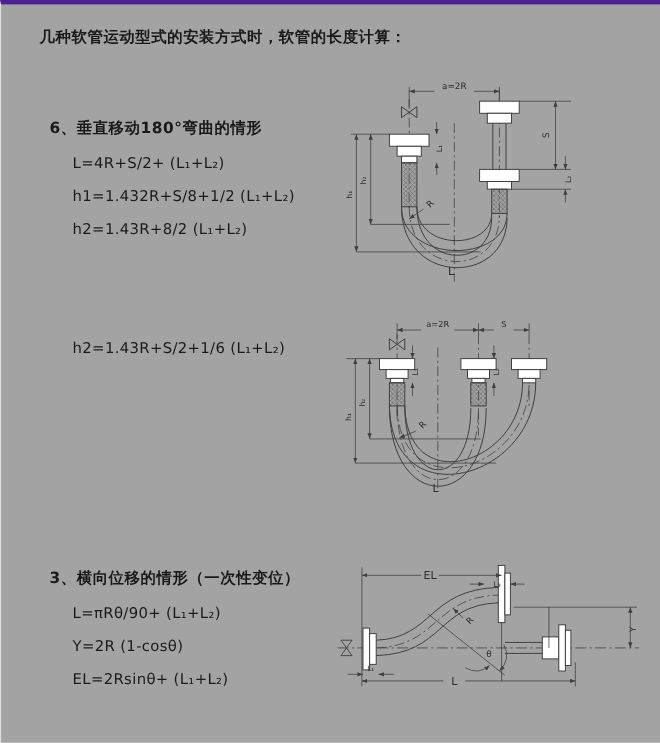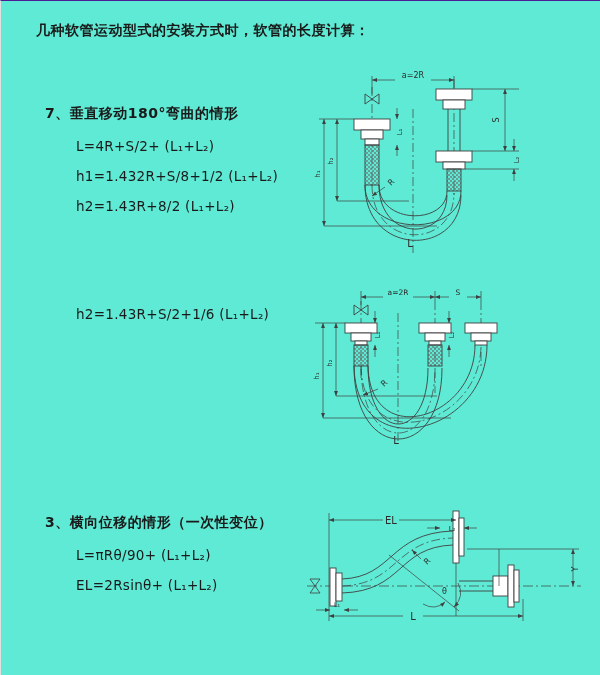--- a/index.html
+++ b/index.html
@@ -1,60 +1,61 @@
 <!DOCTYPE html>
 <html><head>
 <meta charset="utf-8">
 <style>
   html,body{margin:0;padding:0;}
   body{
     width:600px;height:675px;background:#ffffff;position:relative;overflow:hidden;
     font-family:"DejaVu Sans", sans-serif;color:#1a1a1a;
   }
   .page{
-    position:absolute;inset:0;background:#5eead4;
-    border-top:1px solid #4c1d95;border-left:1px solid #e0e0e0;
+    position:absolute;inset:0;background:#a3a3a3;
+    border-top:4px solid #4c1d95;border-left:1px solid #e0e0e0;
   }
   .doc-title{
     position:absolute;left:35px;top:21px;
     font-size:14px;font-weight:600;letter-spacing:.5px;white-space:nowrap;
   }
   .section{position:absolute;left:44px;width:280px;}
   .sec1{top:104px;}
   .sec2{top:298px;}
   .sec3{top:513px;}
   .sec-heading{font-size:14px;font-weight:600;letter-spacing:.5px;margin:0 0 8px 0;white-space:nowrap;}
-  .formula{font-size:13.5px;font-weight:500;height:30px;line-height:30px;letter-spacing:.3px;white-space:nowrap;margin-left:31px;}
+  .formula{font-size:13.5px;font-weight:500;height:30px;line-height:30px;letter-spacing:.3px;white-space:nowrap;margin-left:21px;}
   svg{position:absolute;}
   #svg-d1{left:308px;top:66px;}
   #svg-d2{left:308px;top:282px;}
   #svg-d3{left:298px;top:498px;}
   svg text{fill:#2b2b2b;font-family:"DejaVu Sans", sans-serif;}
 </style>
 </head>
 <body>
 
 <div class="page">
 
   <div class="doc-title">几种软管运动型式的安装方式时，软管的长度计算：</div>
 
   <div class="section sec1">
-    <div class="sec-heading">7、垂直移动180°弯曲的情形</div>
+    <div class="sec-heading">6、垂直移动180°弯曲的情形</div>
     <div class="formula">L=4R+S/2+ (L₁+L₂)</div>
     <div class="formula">h1=1.432R+S/8+1/2 (L₁+L₂)</div>
     <div class="formula">h2=1.43R+8/2 (L₁+L₂)</div>
   </div>
 
   <div class="section sec2">
     <div class="formula">h2=1.43R+S/2+1/6 (L₁+L₂)</div>
   </div>
 
   <div class="section sec3">
     <div class="sec-heading">3、横向位移的情形（一次性变位）</div>
     <div class="formula">L=πRθ/90+ (L₁+L₂)</div>
+    <div class="formula">Y=2R (1-cosθ)</div>
     <div class="formula">EL=2Rsinθ+ (L₁+L₂)</div>
   </div>
 
   <svg id="svg-d1" width="225" height="192" viewBox="0 0 225 192">
     <defs>
       <pattern id="br1" width="4" height="4" patternUnits="userSpaceOnUse">
         <path d="M0,4 L4,0 M0,0 L4,4" stroke="#6a6a6a" stroke-width="0.6"></path>
       </pattern>
       <marker id="ar1" viewBox="0 0 10 10" refX="9" refY="5" markerWidth="8" markerHeight="8" orient="auto-start-reverse">
         <path d="M0,1.5 L9,5 L0,8.5 Z" fill="#3f3f3f"></path>

